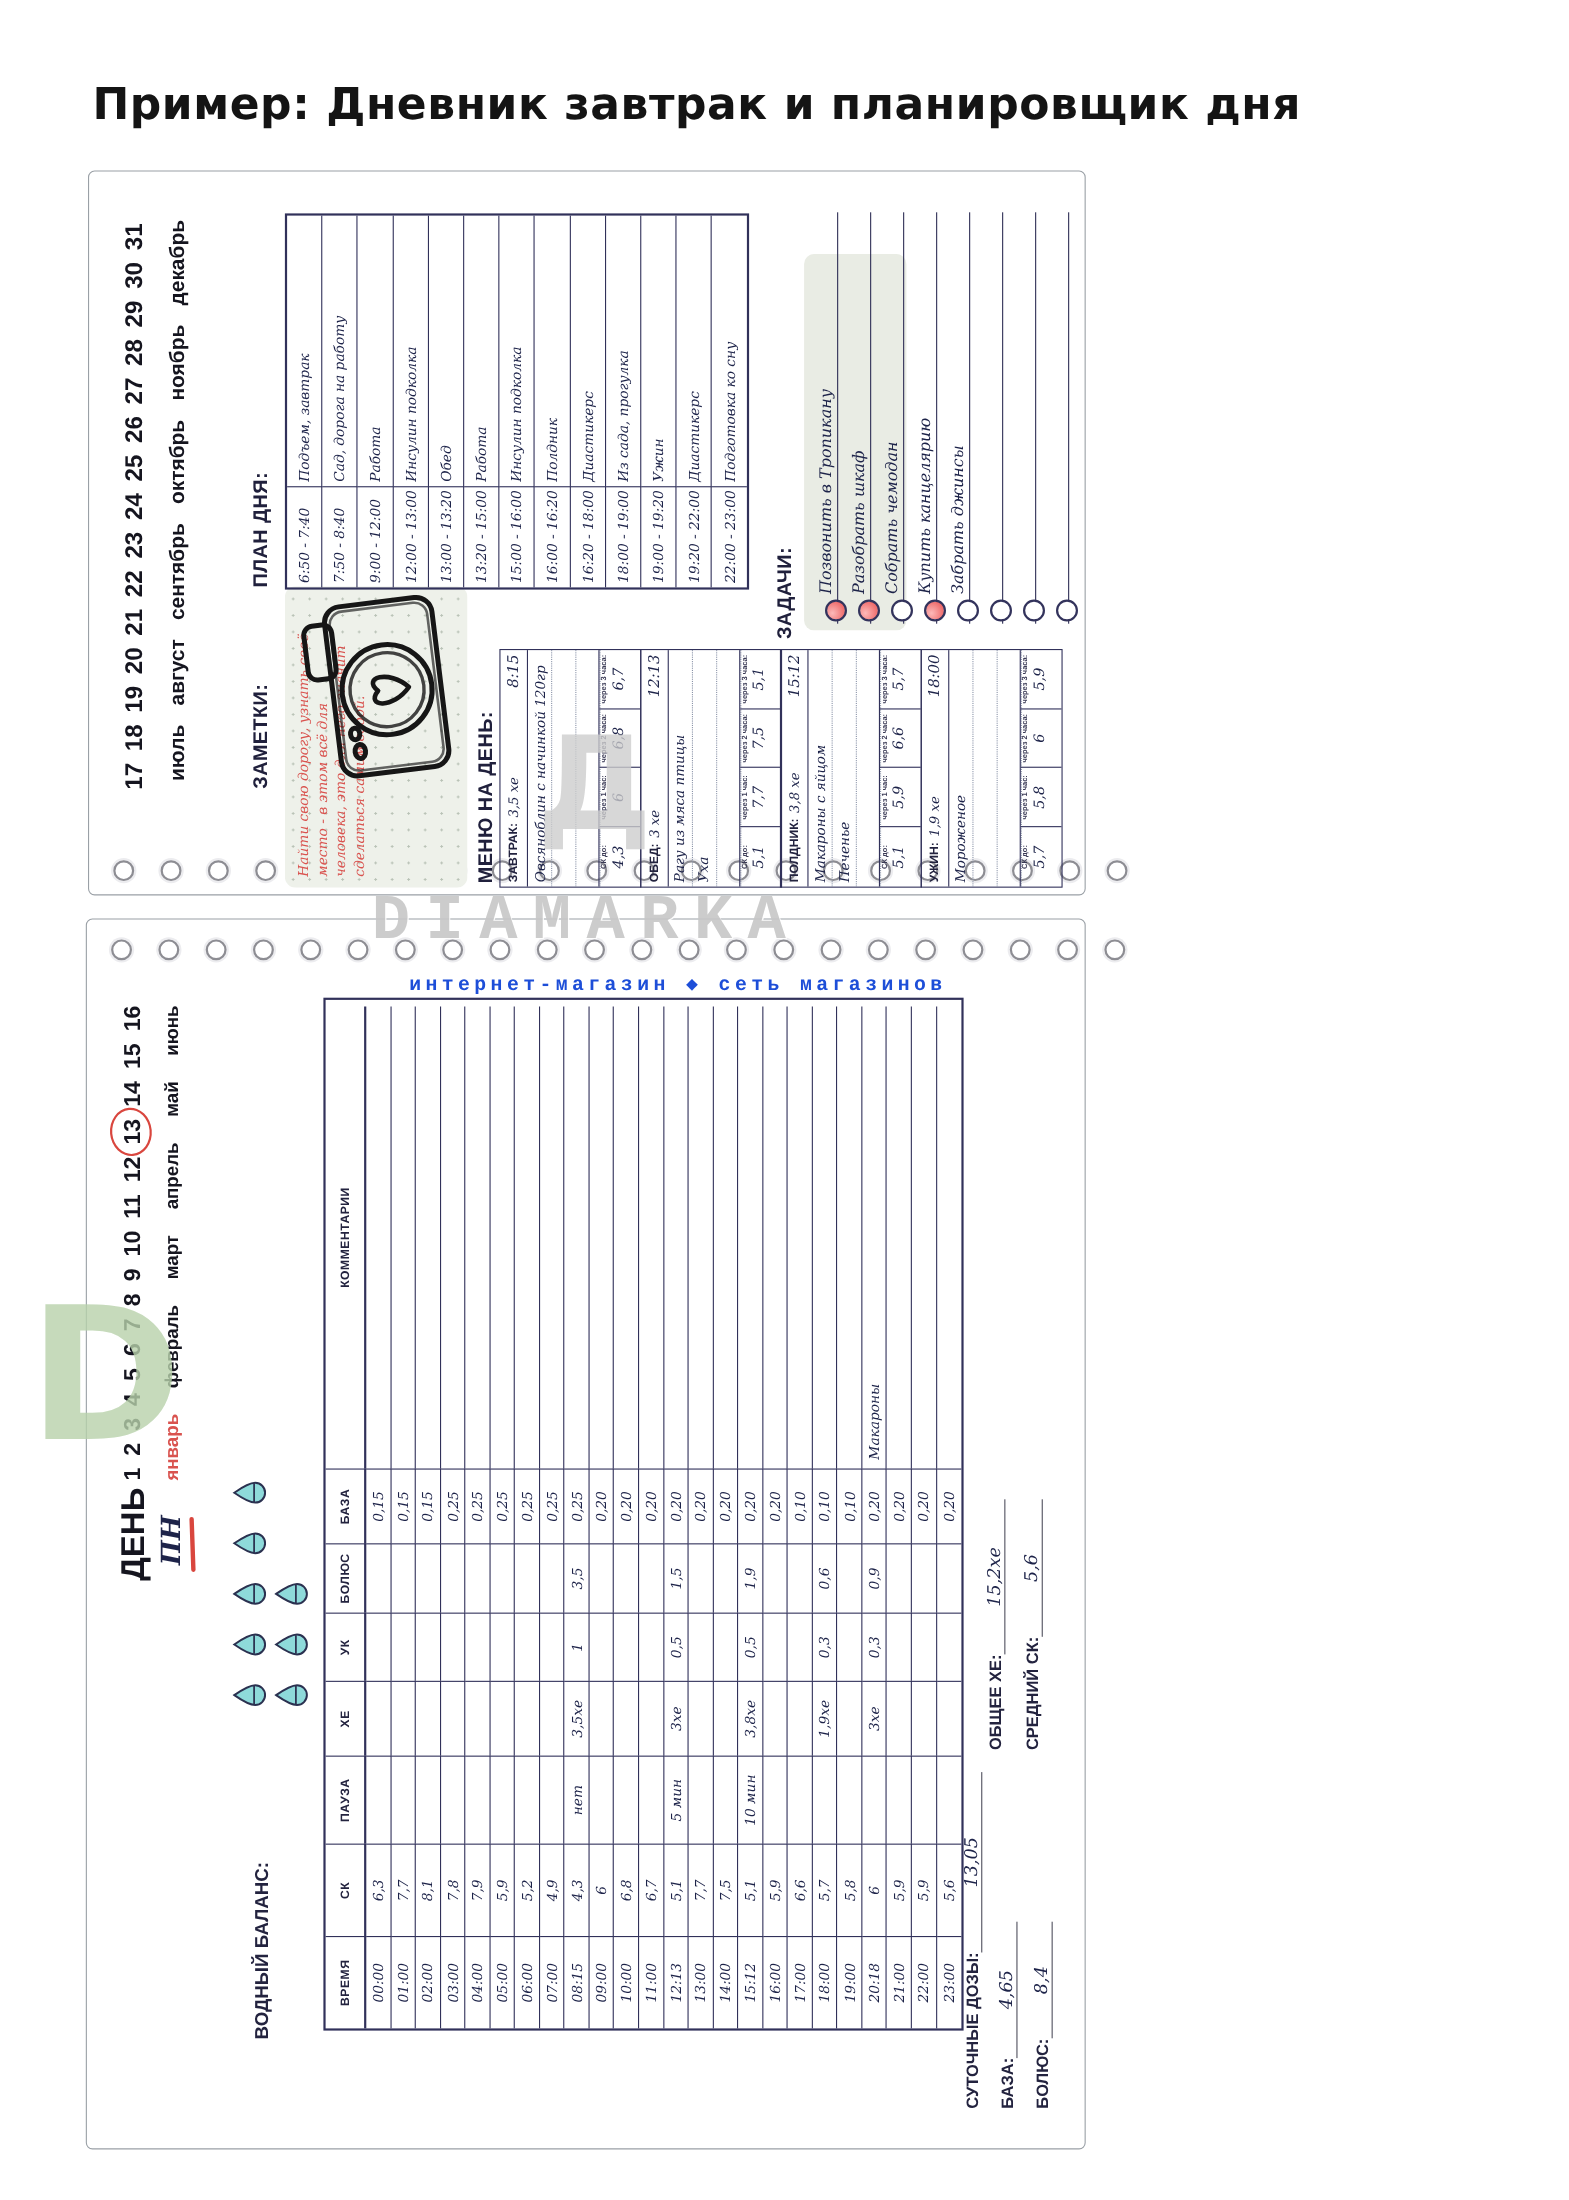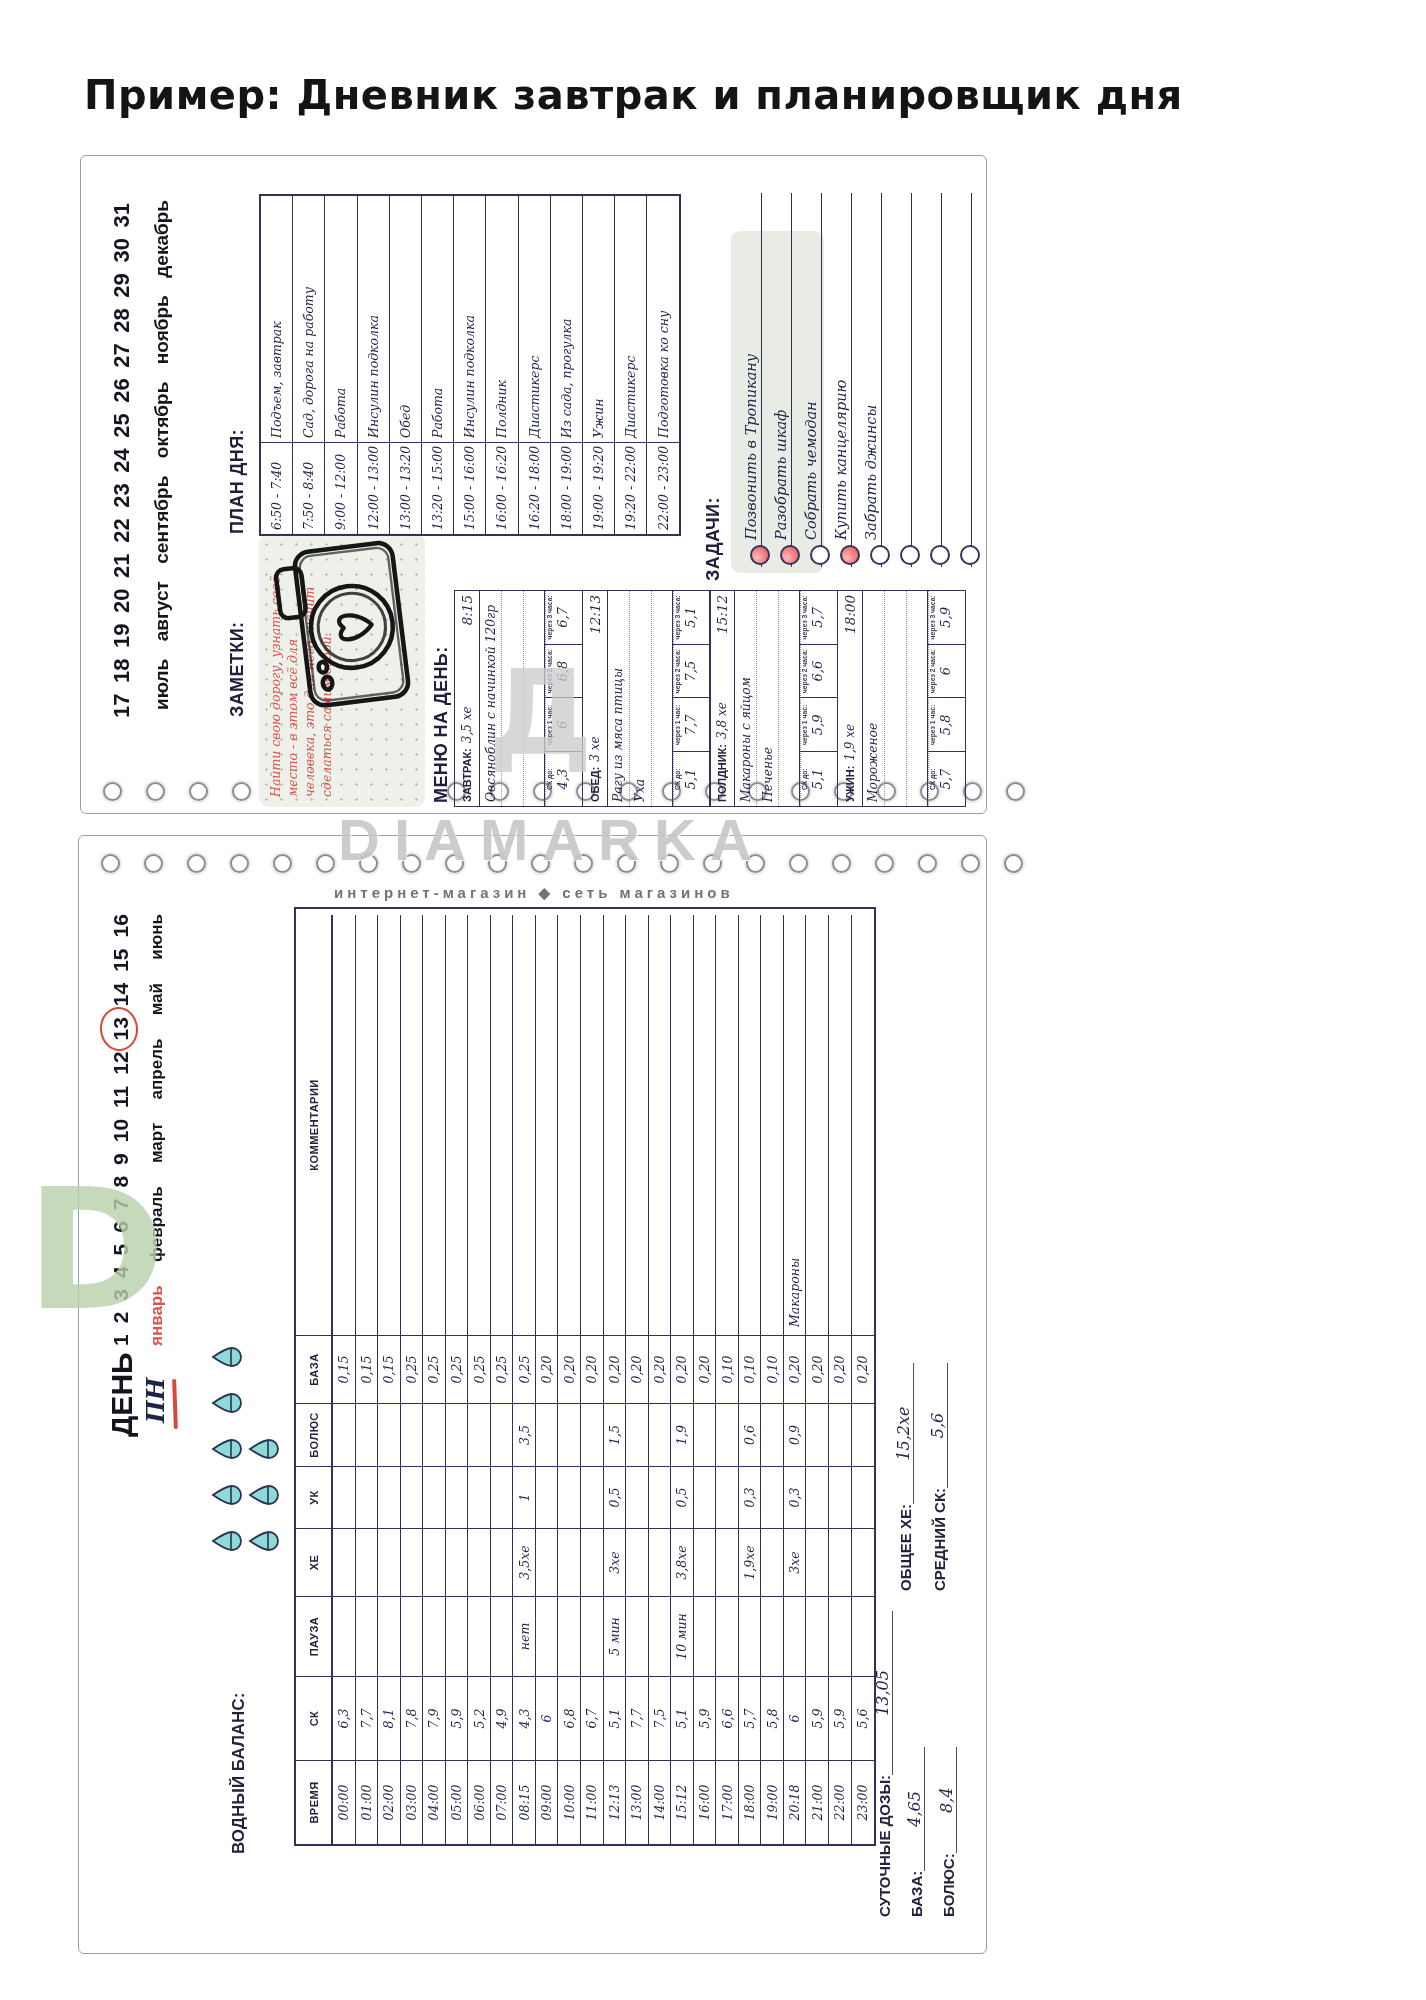--- a/index.html
+++ b/index.html
@@ -80,26 +80,26 @@
   .dtable>div.hd{font-family:"Liberation Sans",sans-serif;font-style:normal;font-weight:800;
                  font-size:11px;color:#23233f;border-bottom:2px solid #31315a;letter-spacing:.5px;}
   .dtable>div:nth-last-child(-n+8){border-bottom:none;}
   .dtable .cmt{justify-content:flex-start;padding-left:8px;}
   
   .tot{position:absolute;display:flex;align-items:flex-end;}
   .tlab{font-size:15px;font-weight:800;color:#23233f;white-space:nowrap;}
   .tfill{flex:1;border-bottom:1.6px solid #50505e;text-align:center;font-size:16px;
          font-family:"DejaVu Serif",serif;font-style:italic;color:#1d2349;line-height:18px;}
   
-  .wm{position:absolute;z-index:6;}
+  .wm{position:absolute;z-index:6;font-family:Liberation Mono, monospace;}
   .wm-logo{left:488px;top:644px;font-size:118px;font-weight:800;color:#cdcdcd;opacity:.78;
            font-family:"DejaVu Sans",sans-serif;}
   .wm-brand{left:338px;top:806px;font-size:58px;font-weight:800;color:#c7c7c7;letter-spacing:14px;
             opacity:.9;text-shadow:1px 1px 0 #fff;}
-  .wm-tag{left:334px;top:884px;font-size:15px;font-weight:600;color:#737373;letter-spacing:4px;}
+  .wm-tag{left:372px;top:884px;font-size:18px;font-weight:600;color:#1d4ed8;letter-spacing:4px;}
   .wm-green{left:26px;top:1152px;font-size:168px;font-weight:800;color:#b8d2ab;opacity:.8;
             font-family:"DejaVu Sans",sans-serif;}
 </style>
 </head>
 <body>
 
 <div class="title">Пример: Дневник завтрак и планировщик дня</div>
 
 <div class="page" id="page1">
   <div class="abs holes" id="holesP1" style="left:12px;top:22px;">

